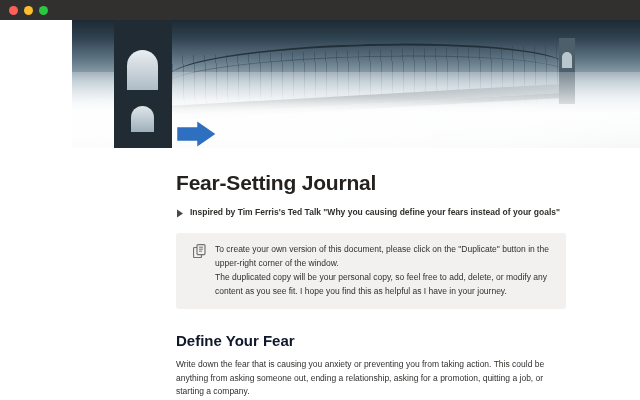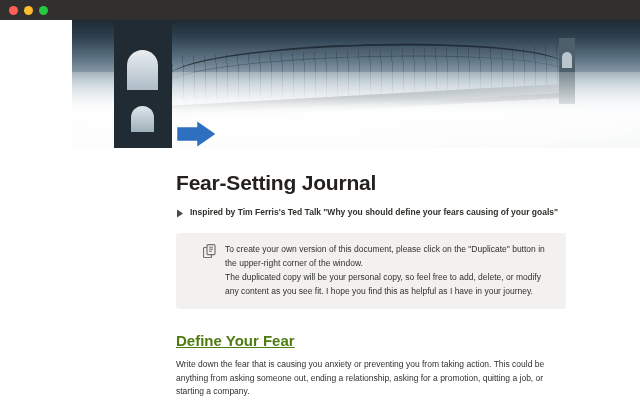--- a/index.html
+++ b/index.html
@@ -234,21 +234,21 @@
     display: block;
     font-weight: bold;
   }
 
   
   .callout {
     display: flex;
     gap: 9px;
     background: #f2f1ef;
     border-radius: 3px;
-    padding: 10px 12px 11px 27px;
+    padding: 10px 12px 11px 17px;
     margin: 0 0 22px 0;
   }
   .callout-icon {
     flex: 0 0 auto;
     width: 13px;
     height: 14px;
     margin-top: 1px;
     opacity: 0.75;
   }
   .callout-body p {
@@ -257,22 +257,21 @@
     line-height: 13.5px;
     color: #31302d;
   }
   .callout-body p + p { margin-top: 1px; }
 
   h2.section-title {
     font-size: 15px;
     line-height: 20px;
     margin: 0 0 7px 0;
     font-weight: bold;
-    color: #4d7c0f;
-    text-decoration: underline;
+    color: #0f172a;
   }
   .body-text {
     font-size: 8.5px;
     line-height: 13.5px;
     color: #31302d;
     margin: 0 0 12px 0;
   }
 </style>
 </head>
 <body>
@@ -308,21 +307,21 @@
 
     <div class="page">
 
       <h1 class="page-title">Fear-Setting Journal</h1>
 
       <div class="toggle-row">
         <svg class="toggle-arrow" viewBox="0 0 8 9">
           <path d="M1 0.6 L7 4.5 L1 8.4 Z" fill="#4b4845"></path>
         </svg>
         <div class="toggle-text">
-          <span>Inspired by Tim Ferris's Ted Talk "Why you should define your fears causing of your goals"</span>
+          <span>Inspired by Tim Ferris's Ted Talk "Why you causing define your fears instead of your goals"</span>
         </div>
       </div>
 
       <div class="callout">
         <svg class="callout-icon" viewBox="0 0 13 14">
           <rect x="0.5" y="3.5" width="8" height="10" rx="1" fill="none" stroke="#4b4845" stroke-width="1.2"></rect>
           <rect x="4" y="0.6" width="8" height="10" rx="1" fill="#f2f1ef" stroke="#4b4845" stroke-width="1.2"></rect>
           <path d="M6 3.2 H10 M6 5.2 H10 M6 7.2 H9" stroke="#4b4845" stroke-width="1"></path>
         </svg>
         <div class="callout-body">

